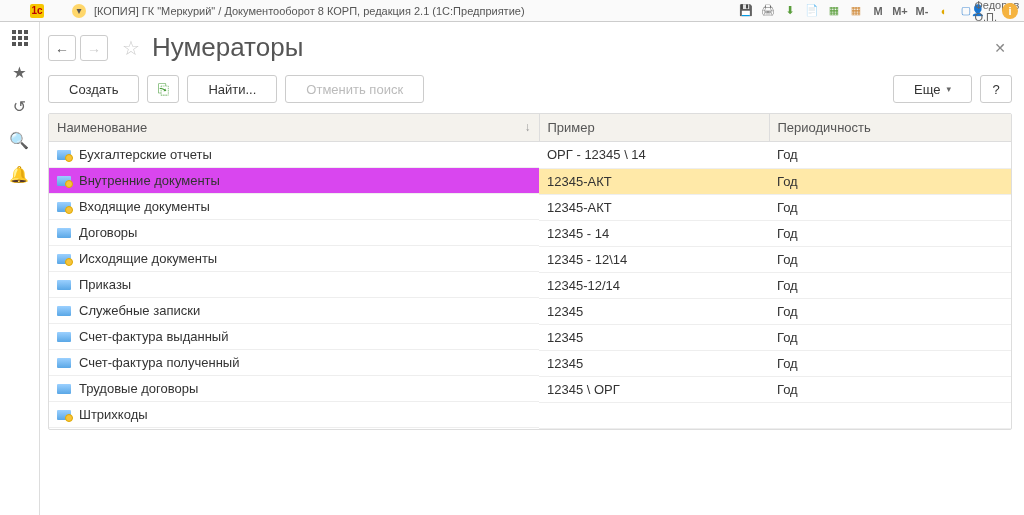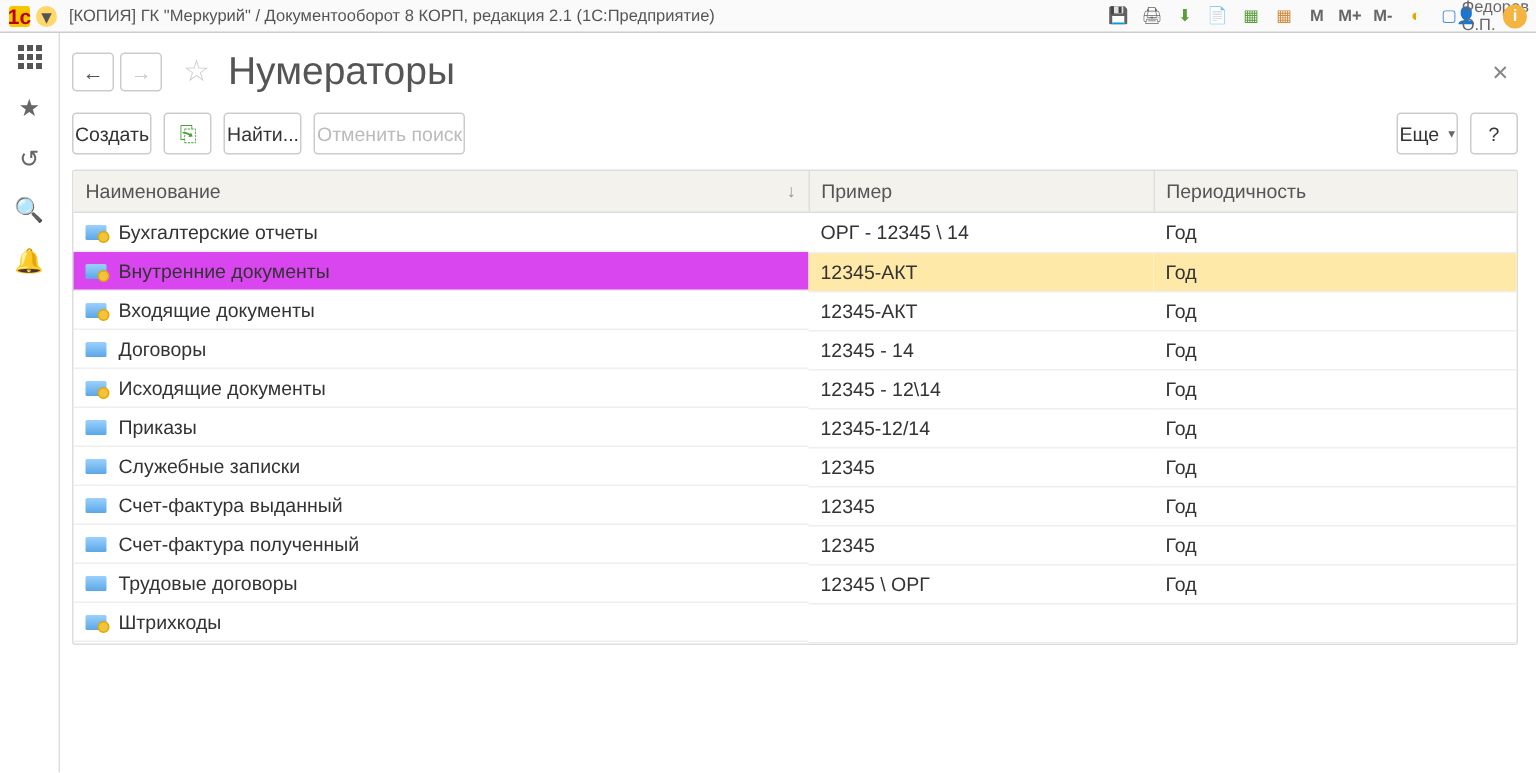--- a/index.html
+++ b/index.html
@@ -1,19 +1,19 @@
 <!DOCTYPE html>
 <html><head>
 <meta charset="utf-8">
 <style>
   * { box-sizing: border-box; margin: 0; padding: 0; }
   body { font-family: Arial, sans-serif; font-size: 13px; color: #333; background: #fff; width: 1024px; height: 515px; overflow: hidden; }
 
   .topbar { height: 22px; background: #fafafa; border-bottom: 1px solid #ccc; display: flex; align-items: center; padding: 0 6px; gap: 4px; font-size: 11px; color: #555; }
-  .topbar .sys-icon { width: 14px; height: 14px; display: inline-flex; align-items: center; justify-content: center; font-size: 14px; }
+  .topbar .sys-icon { width: 14px; height: 14px; display: inline-flex; align-items: center; justify-content: center; font-size: 10px; margin-left: 24px; }
   .topbar .title { flex: 1; margin-left: 4px; color: #555; }
   .topbar .tb-icons { display: flex; gap: 6px; align-items: center; }
   .topbar .tb-icons span { width: 16px; height: 16px; display: inline-flex; align-items: center; justify-content: center; cursor: pointer; font-size: 11px; color: #666; }
   .topbar .m { font-weight: bold; color: #888; font-size: 11px; }
   .topbar .user { display: flex; align-items: center; gap: 4px; color: #555; }
 
   .container { display: flex; height: calc(100% - 22px); }
   .sidebar { width: 40px; background: #fff; border-right: 1px solid #ddd; display: flex; flex-direction: column; align-items: center; padding-top: 6px; gap: 14px; }
   .sidebar .side-icon { width: 20px; height: 20px; display: flex; align-items: center; justify-content: center; cursor: pointer; color: #666; font-size: 16px; }
   .sidebar .apps svg rect { fill: #555; }
@@ -21,21 +21,21 @@
   .main { flex: 1; display: flex; flex-direction: column; padding: 6px 12px 0 8px; }
 
   .header { display: flex; align-items: center; gap: 4px; padding: 4px 0 8px; }
   .nav-btn { width: 28px; height: 26px; border: 1px solid #ccc; background: #fff; border-radius: 3px; display: flex; align-items: center; justify-content: center; cursor: pointer; font-size: 14px; color: #555; }
   .nav-btn.disabled { color: #ccc; }
   .star { font-size: 20px; color: #ccc; margin: 0 8px 0 10px; cursor: pointer; }
   .page-title { font-size: 26px; color: #555; flex: 1; }
   .close-x { font-size: 14px; color: #888; cursor: pointer; padding: 0 6px; }
 
   .toolbar { display: flex; align-items: center; gap: 8px; padding: 4px 0 10px; }
-  .btn { height: 28px; padding: 0 1px; border: 1px solid #ccc; background: #fff; border-radius: 3px; display: flex; align-items: center; cursor: pointer; font-size: 13px; color: #333; }
+  .btn { height: 28px; padding: 0 20px; border: 1px solid #ccc; background: #fff; border-radius: 3px; display: flex; align-items: center; cursor: pointer; font-size: 13px; color: #333; }
   .btn.disabled { color: #bbb; cursor: default; }
   .btn-icon-only { width: 32px; padding: 0; justify-content: center; }
   .toolbar .spacer { flex: 1; }
   .btn .chev { margin-left: 6px; font-size: 9px; color: #666; }
 
   .table-wrap { border: 1px solid #ddd; border-radius: 2px; }
   table { width: 100%; border-collapse: collapse; }
   thead th { background: #f4f2ed; text-align: left; font-weight: normal; color: #555; padding: 6px 8px; border-bottom: 1px solid #ddd; font-size: 13px; }
   thead th + th { border-left: 1px solid #ddd; }
   thead th .sort { float: right; color: #999; font-size: 12px; }

